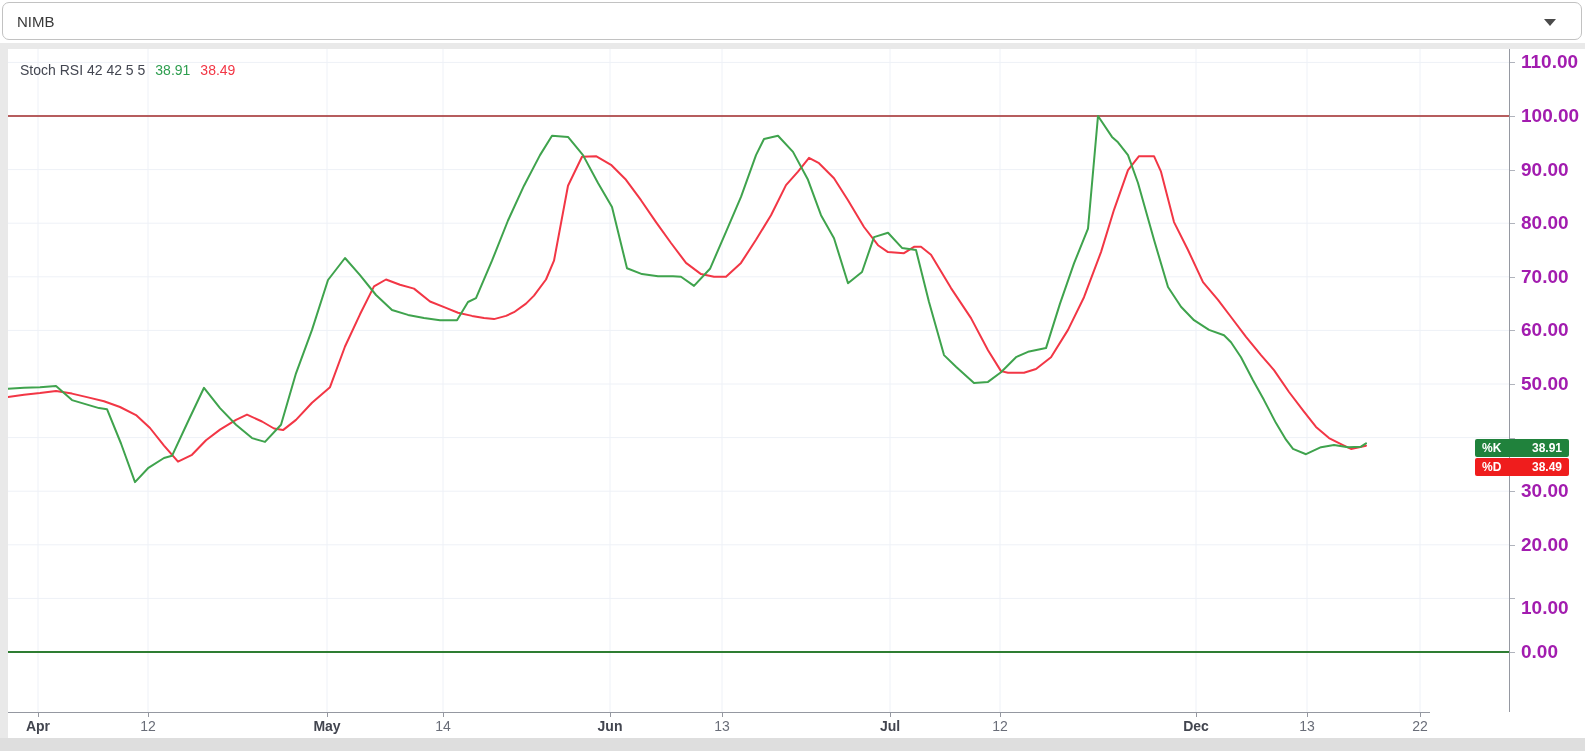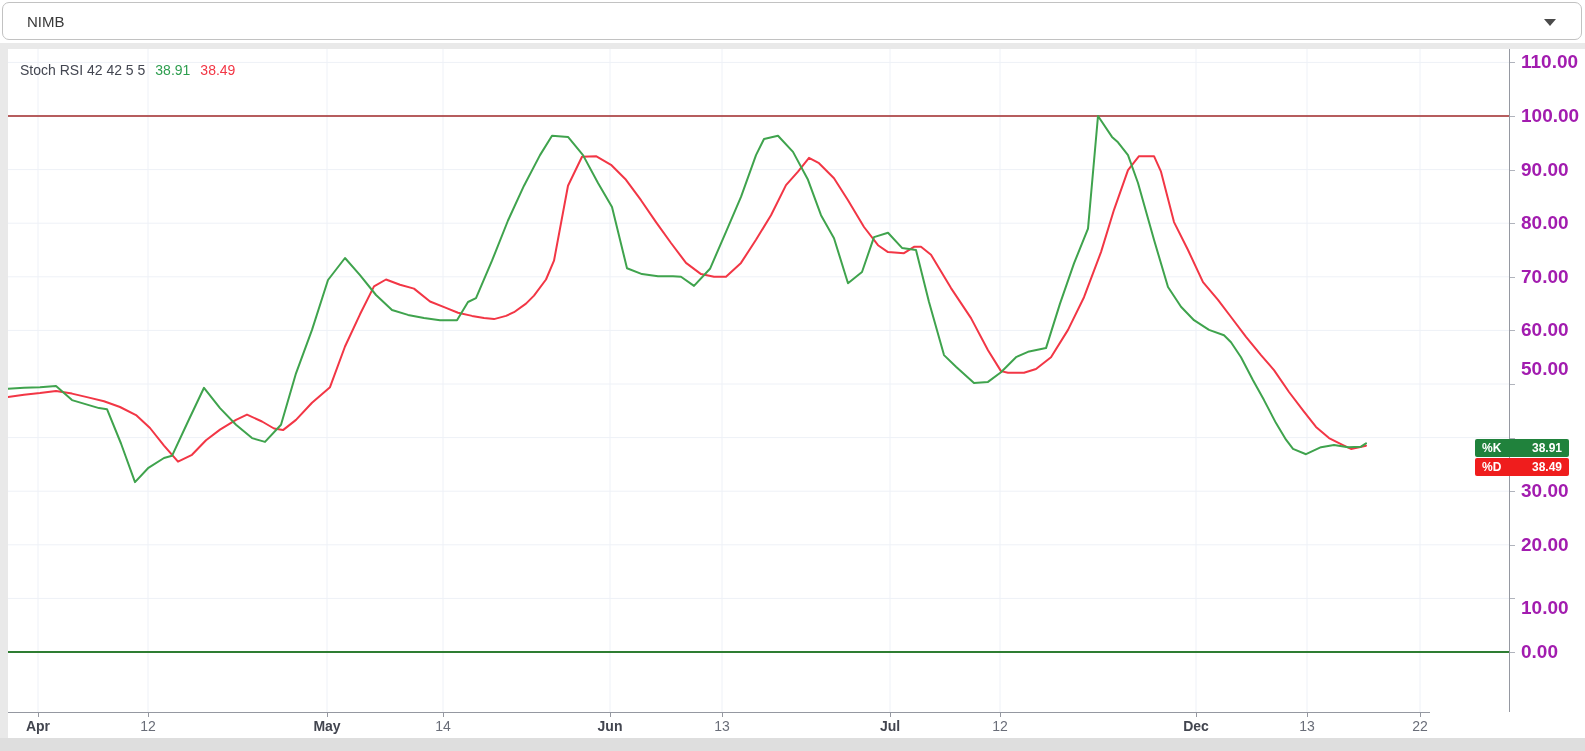--- a/index.html
+++ b/index.html
@@ -11,21 +11,21 @@
   .gap-top{left:0;top:43px;width:1585px;height:6px;}
   .gap-left{left:0;top:43px;width:8px;height:708px;}
   .gap-bottom{left:0;top:738px;width:1585px;height:13px;background:#dedede;}
 
   
   .symbol-select{
     position:absolute;left:2px;top:2px;width:1580px;height:38px;
     border:1px solid #c2c2c2;border-radius:7px;background:#fff;
     display:flex;align-items:center;padding:0 14px;box-sizing:border-box;cursor:pointer;
   }
-  .symbol-value{font-size:15px;color:#3a3a3a;margin-left:10px;}
+  .symbol-value{font-size:15px;color:#3a3a3a;}
   .caret{
     position:absolute;right:25px;top:16px;width:0;height:0;
     border-left:6px solid transparent;border-right:6px solid transparent;
     border-top:7px solid #4a4a4a;
   }
 
   
   .widget{position:absolute;left:8px;top:49px;width:1577px;height:689px;background:#fff;}
   .plot-svg{position:absolute;left:0;top:0;}
 
@@ -140,21 +140,21 @@
       <div class="y-label" style="top: 59px;">100.00</div>
       <div class="y-tick" style="top: 67px;"></div>
       <div class="y-label" style="top: 112.6px;">90.00</div>
       <div class="y-tick" style="top: 120.6px;"></div>
       <div class="y-label" style="top: 166.2px;">80.00</div>
       <div class="y-tick" style="top: 174.2px;"></div>
       <div class="y-label" style="top: 219.8px;">70.00</div>
       <div class="y-tick" style="top: 227.8px;"></div>
       <div class="y-label" style="top: 273.4px;">60.00</div>
       <div class="y-tick" style="top: 281.4px;"></div>
-      <div class="y-label" style="top: 312px;">50.00</div>
+      <div class="y-label" style="top: 327px;">50.00</div>
       <div class="y-tick" style="top: 335px;"></div>
       <div class="y-label" style="top: 380.6px; margin-top: 12px;">40.00</div>
       <div class="y-tick" style="top: 388.6px;"></div>
       <div class="y-label" style="top: 434.2px;">30.00</div>
       <div class="y-tick" style="top: 442.2px;"></div>
       <div class="y-label" style="top: 487.8px;">20.00</div>
       <div class="y-tick" style="top: 495.8px;"></div>
       <div class="y-label" style="top: 541.4px; margin-top: 10px;">10.00</div>
       <div class="y-tick" style="top: 549.4px;"></div>
       <div class="y-label" style="top: 595px;">0.00</div>

